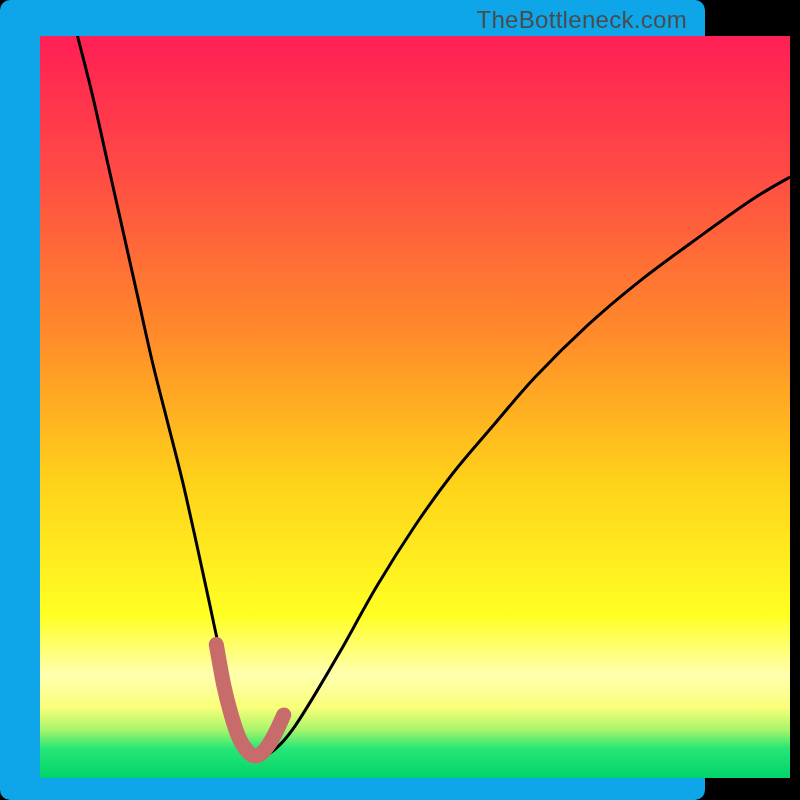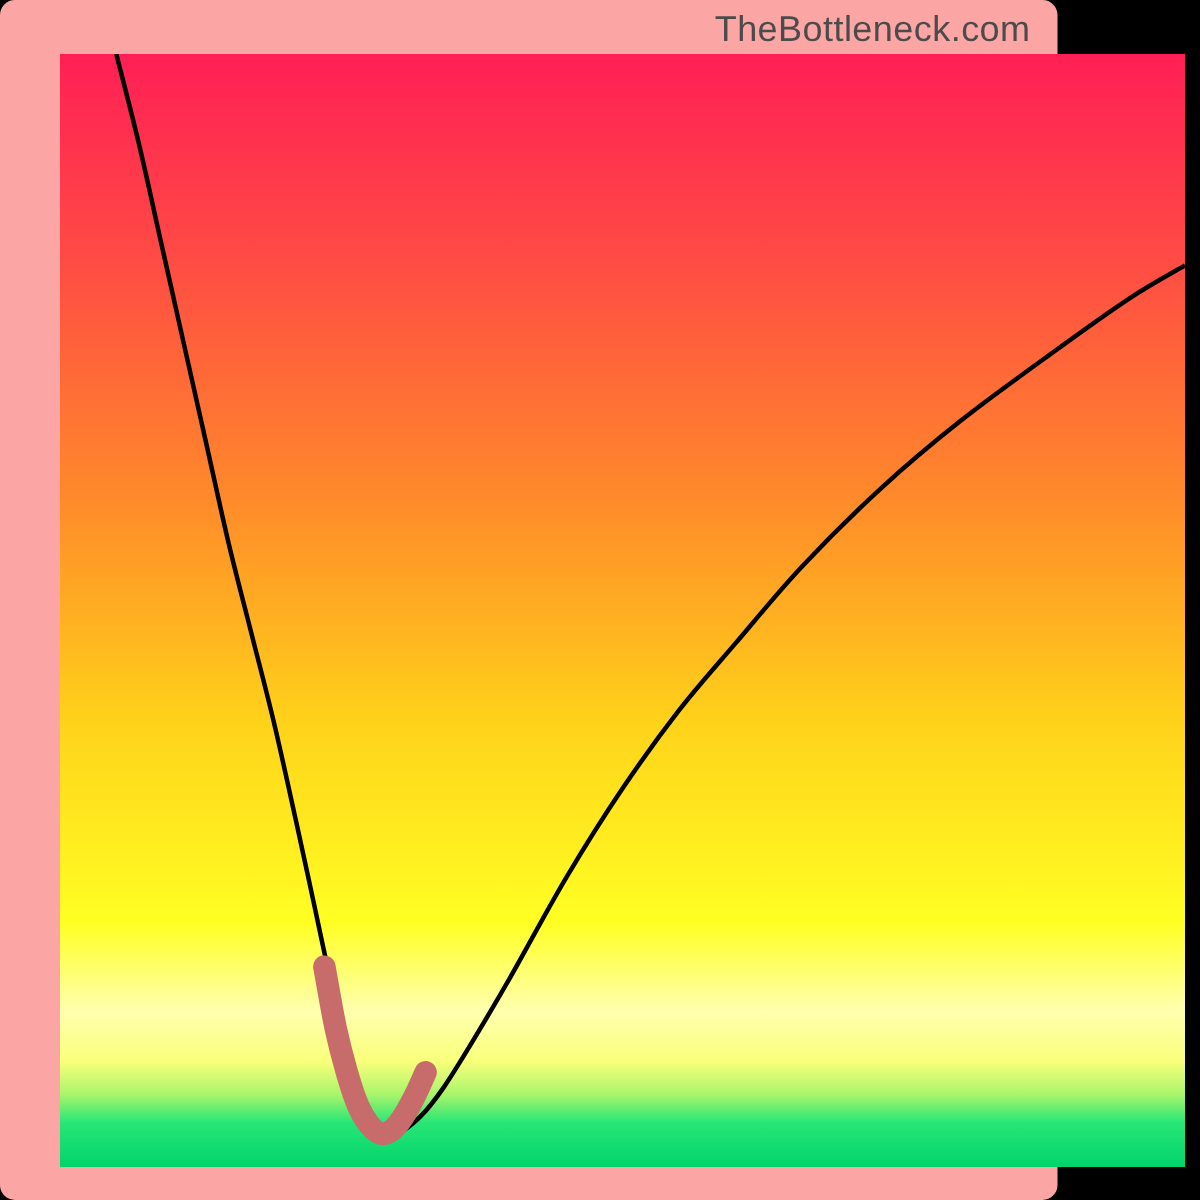--- a/index.html
+++ b/index.html
@@ -8,21 +8,21 @@
     width: 800px;
     height: 800px;
     background: #000;
     font-family: Arial, Helvetica, sans-serif;
     overflow: hidden;
   }
   .stage {
     position: relative;
     width: 705px;
     height: 800px;
-    background: #fca5a5;
+    background: #0ea5e9;
     border-radius: 10px;
   }
   .watermark {
     position: absolute;
     top: 6px;
     right: 18px;
     color: #4b4b4b;
     font-size: 24px;
     font-weight: 500;
     letter-spacing: 0.3px;

